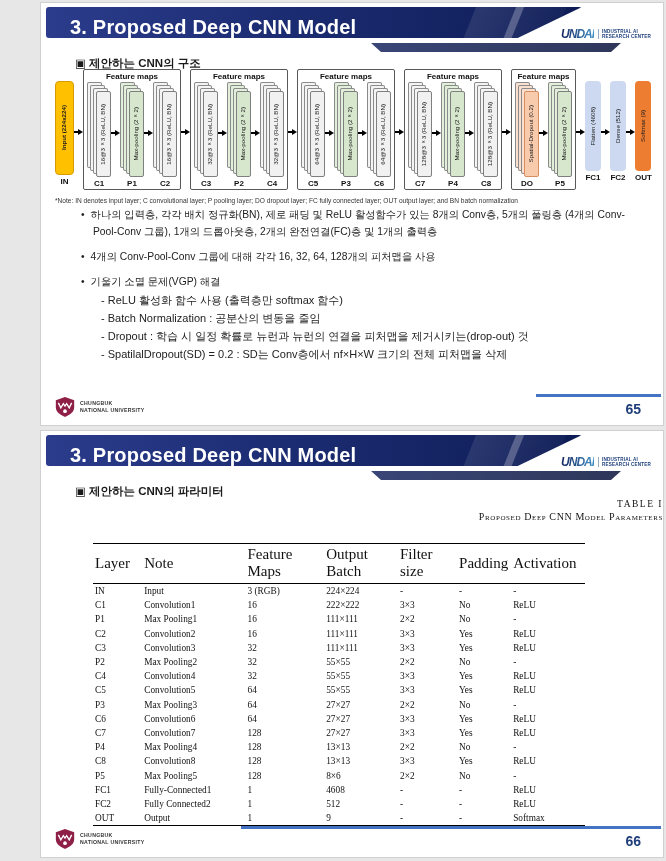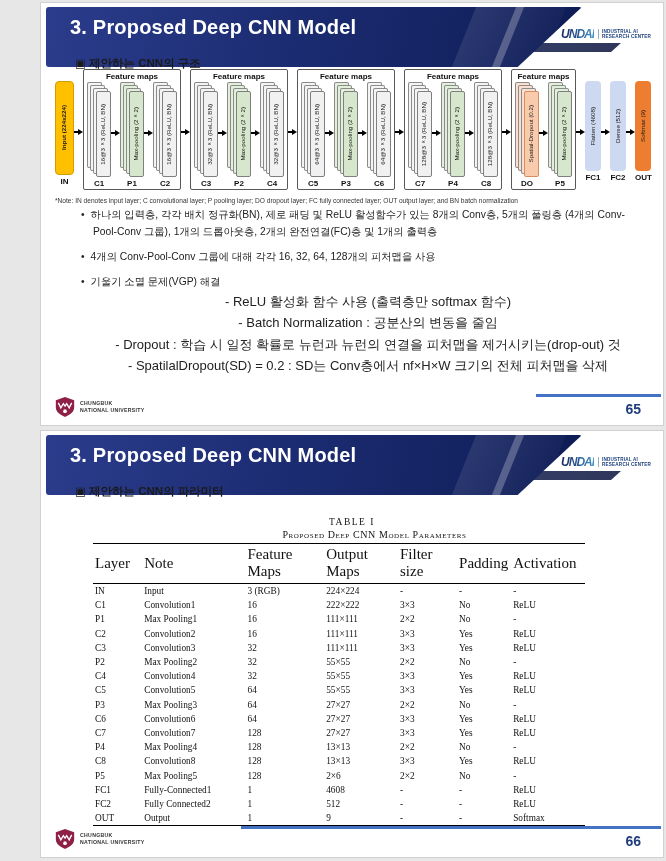--- a/index.html
+++ b/index.html
@@ -2,21 +2,21 @@
 <html><head>
 <meta charset="utf-8">
 <style>
   html,body{margin:0;padding:0;background:#e7e7e7;font-family:"Liberation Sans","DejaVu Sans",sans-serif;}
   .canvas{position:relative;width:666px;height:861px;background:#e7e7e7;overflow:hidden;}
   .slide{position:absolute;left:40px;width:624px;background:#ffffff;border:1px solid #d0d0d0;box-sizing:border-box;}
   .slide1{top:2px;height:424px;}
   .slide2{top:430px;height:428px;}
 
   
-  .banner{position:absolute;left:5px;top:4px;width:536px;height:60px;
+  .banner{position:absolute;left:5px;top:4px;width:536px;height:31px;
     background:linear-gradient(100deg,#2b3c8c 0%,#1c2c72 45%,#0e1c55 100%);
     clip-path:polygon(0 0,100% 0,88% 100%,0 100%);
     border-radius:3px;overflow:hidden;}
   .banner::before{content:"";position:absolute;right:28px;top:-10px;width:90px;height:80px;
     background:linear-gradient(100deg,rgba(255,255,255,0.10),rgba(255,255,255,0.02));
     transform:skewX(-22deg);}
   .banner::after{content:"";position:absolute;right:70px;top:-10px;width:8px;height:80px;
     background:rgba(255,255,255,0.25);transform:skewX(-22deg);}
   .banner h1{margin:0;padding:9px 0 0 24px;color:#ffffff;font-size:20px;font-weight:bold;letter-spacing:0.2px;}
   .banner-shadow{position:absolute;left:330px;top:40px;width:250px;height:9px;
@@ -65,34 +65,34 @@
     border-top:3px solid transparent;border-bottom:3px solid transparent;}
   .arrow-top{margin-top:60px;}
   .arrow-in{margin-top:48px;}
   .note{position:absolute;left:14px;top:194px;width:600px;font-size:6.6px;color:#333;white-space:nowrap;}
 
   
   .bullets{position:absolute;left:40px;top:196px;width:560px;margin:0;padding:0;list-style:none;}
   .bullets li{color:#222;}
   .bullet{font-size:10.3px;line-height:1.65;margin-top:8px;padding-left:12px;text-indent:-12px;}
   .bullet::before{content:"\2022";margin-right:6px;color:#222;}
-  .sub-bullet{font-size:13px;line-height:1.65;margin-left:14px;text-align:center;}
+  .sub-bullet{font-size:11px;line-height:1.65;margin-left:20px;}
 
   
   .footer{position:absolute;left:0;bottom:0;width:100%;height:40px;}
   .uni{position:absolute;left:14px;bottom:7px;display:flex;align-items:center;gap:5px;}
   .uni-text{display:flex;flex-direction:column;line-height:1.3;}
   .uni-text span{font-size:5.2px;font-weight:bold;color:#333;letter-spacing:0.3px;}
   .pageline{position:absolute;background:#4472c4;height:3px;}
   .slide1 .pageline{right:2px;bottom:28px;width:125px;}
   .slide2 .pageline{right:2px;bottom:28px;width:420px;}
   .pagenum{position:absolute;right:22px;bottom:8px;font-size:14px;font-weight:bold;color:#1f3d7a;}
 
   
-  .tbl-caption{position:absolute;left:0;top:86px;width:100%;text-align:center;
+  .tbl-caption{position:absolute;left:0;top:68px;width:100%;text-align:right;
     font-family:"Liberation Serif","DejaVu Serif",serif;color:#111;}
   .tbl-caption .c1{font-size:9.5px;letter-spacing:1.5px;display:block;}
   .tbl-caption .c2{font-size:10px;font-variant:small-caps;letter-spacing:0.6px;display:block;margin-top:2px;margin-left:45px;}
   table.params{position:absolute;left:52px;top:112px;width:492px;border-collapse:collapse;
     font-family:"Liberation Serif","DejaVu Serif",serif;font-size:9.3px;color:#111;}
   table.params thead th{font-weight:normal;text-align:left;padding:2px 2px 3px 2px;
     border-top:1.4px solid #000;border-bottom:0.9px solid #000;font-size:15px;}
   table.params td{padding:2.1px 2px;text-align:left;}
   table.params tbody tr:last-child td{border-bottom:1.4px solid #000;}
   col.c-layer{width:10%;} col.c-type{width:21%;} col.c-fm{width:16%;}
@@ -363,21 +363,21 @@
           <col class="c-out">
         <col class="c-filt">
           <col class="c-pad">
           <col class="c-act">
       </colgroup>
       <thead>
           <tr id="theadRow">
             <th>Layer</th>
             <th>Note</th>
             <th>Feature Maps</th>
-            <th>Output Maps</th>
+            <th>Output Batch</th>
             <th>Filter size</th>
             <th>Padding</th>
             <th>Activation</th>
           </tr>
         </thead>
       <tbody id="tbodyRows">
           <tr>
             <td>IN</td>
             <td>Input</td>
             <td>3 (RGB)</td>
@@ -491,21 +491,21 @@
             <td>128</td>
             <td>13×13</td>
             <td>3×3</td>
             <td>Yes</td>
             <td>ReLU</td>
           </tr>
           <tr>
             <td>P5</td>
             <td>Max Pooling5</td>
             <td>128</td>
-            <td>2×6</td>
+            <td>8×6</td>
             <td>2×2</td>
             <td>No</td>
             <td>-</td>
           </tr>
           <tr>
             <td>FC1</td>
             <td>Fully-Connected1</td>
             <td>1</td>
             <td>4608</td>
             <td>-</td>

